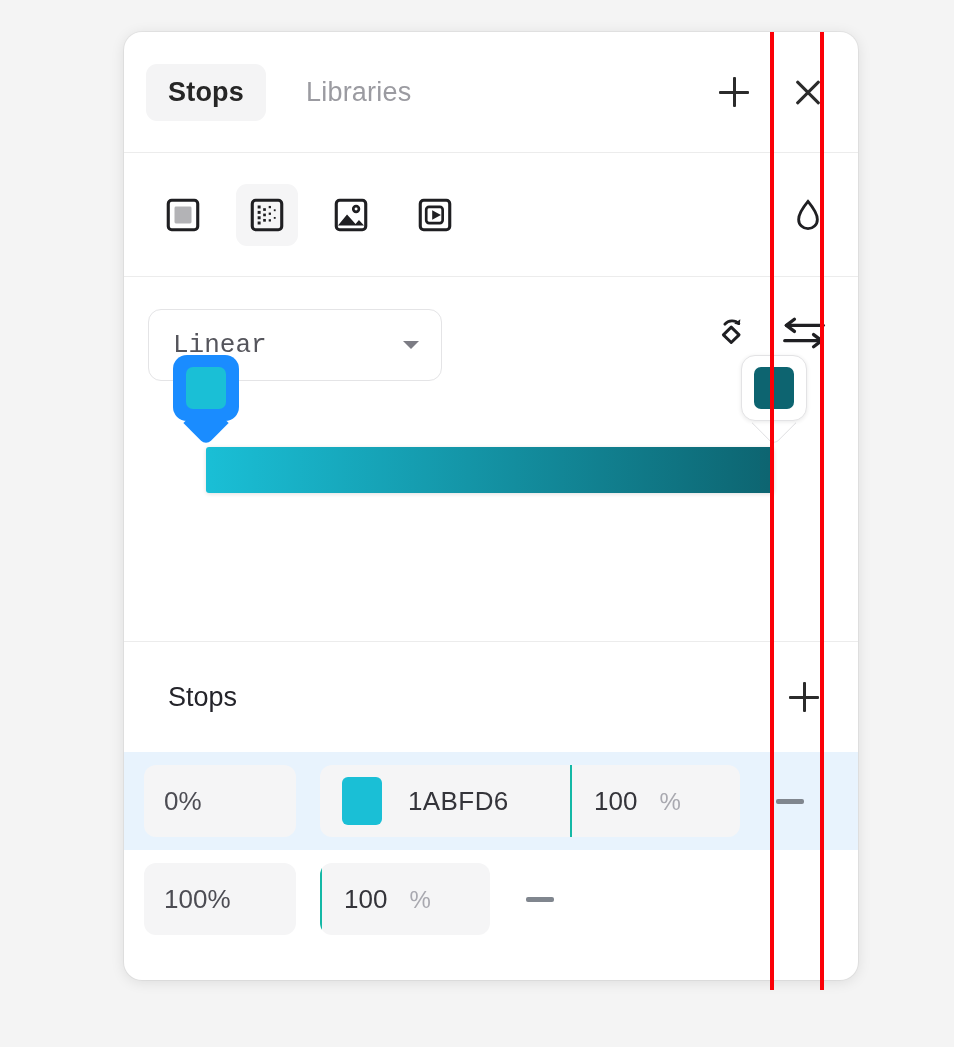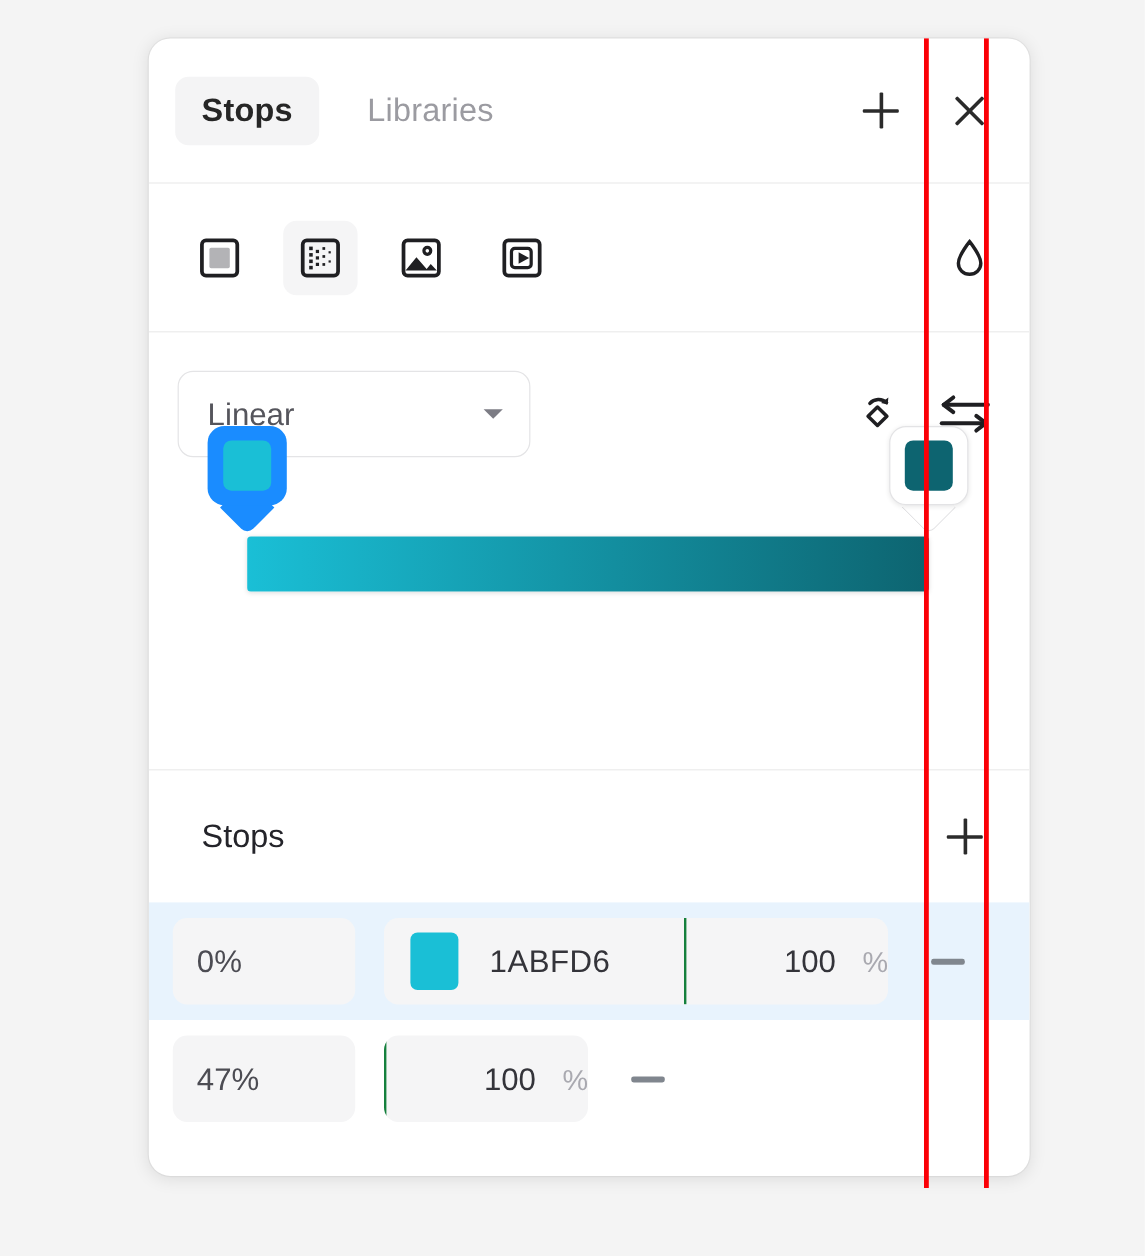--- a/index.html
+++ b/index.html
@@ -131,22 +131,22 @@
 
   
   #gradient-section {
     padding: 0 26px 0 24px;
     box-sizing: border-box;
     height: 364px;
     position: relative;
   }
   #gradient-top {
     display: flex;
-    align-items: center;
     padding-top: 32px;
+    font-family: Liberation Mono, monospace;
   }
   #type-select {
     width: 294px;
     height: 72px;
     border: 1px solid #e4e4e6;
     border-radius: 13px;
     display: flex;
     align-items: center;
     padding: 0 22px 0 24px;
     box-sizing: border-box;
@@ -297,25 +297,24 @@
     font-size: 26px;
     color: #34343a;
     margin-left: 26px;
     letter-spacing: .4px;
   }
   .opacity-group {
     display: flex;
     align-items: baseline;
     width: 170px;
     height: 72px;
-    border-left: 2px solid #15803d;
+    border-left: 2px solid #14b8a6;
     padding-left: 22px;
     box-sizing: border-box;
     cursor: text;
-    justify-content: flex-end;
   }
   .opacity-val {
     font-size: 26px;
     color: #34343a;
     line-height: 72px;
   }
   .opacity-unit {
     font-size: 24px;
     color: #a9a9b0;
     margin-left: 22px;
@@ -489,21 +488,21 @@
         <span class="opacity-val">100</span>
         <span class="opacity-unit">%</span>
       </div>
     </div>
     <div class="minus-btn">
       <span class="minus-bar"></span>
     </div>
   </div>
 
   <div class="stop-row">
-    <div class="pos-field">47%</div>
+    <div class="pos-field">100%</div>
     <div class="color-group">
       <div class="opacity-group">
         <span class="opacity-val">100</span>
         <span class="opacity-unit">%</span>
       </div>
     </div>
     <div class="minus-btn">
       <span class="minus-bar"></span>
     </div>
   </div>

